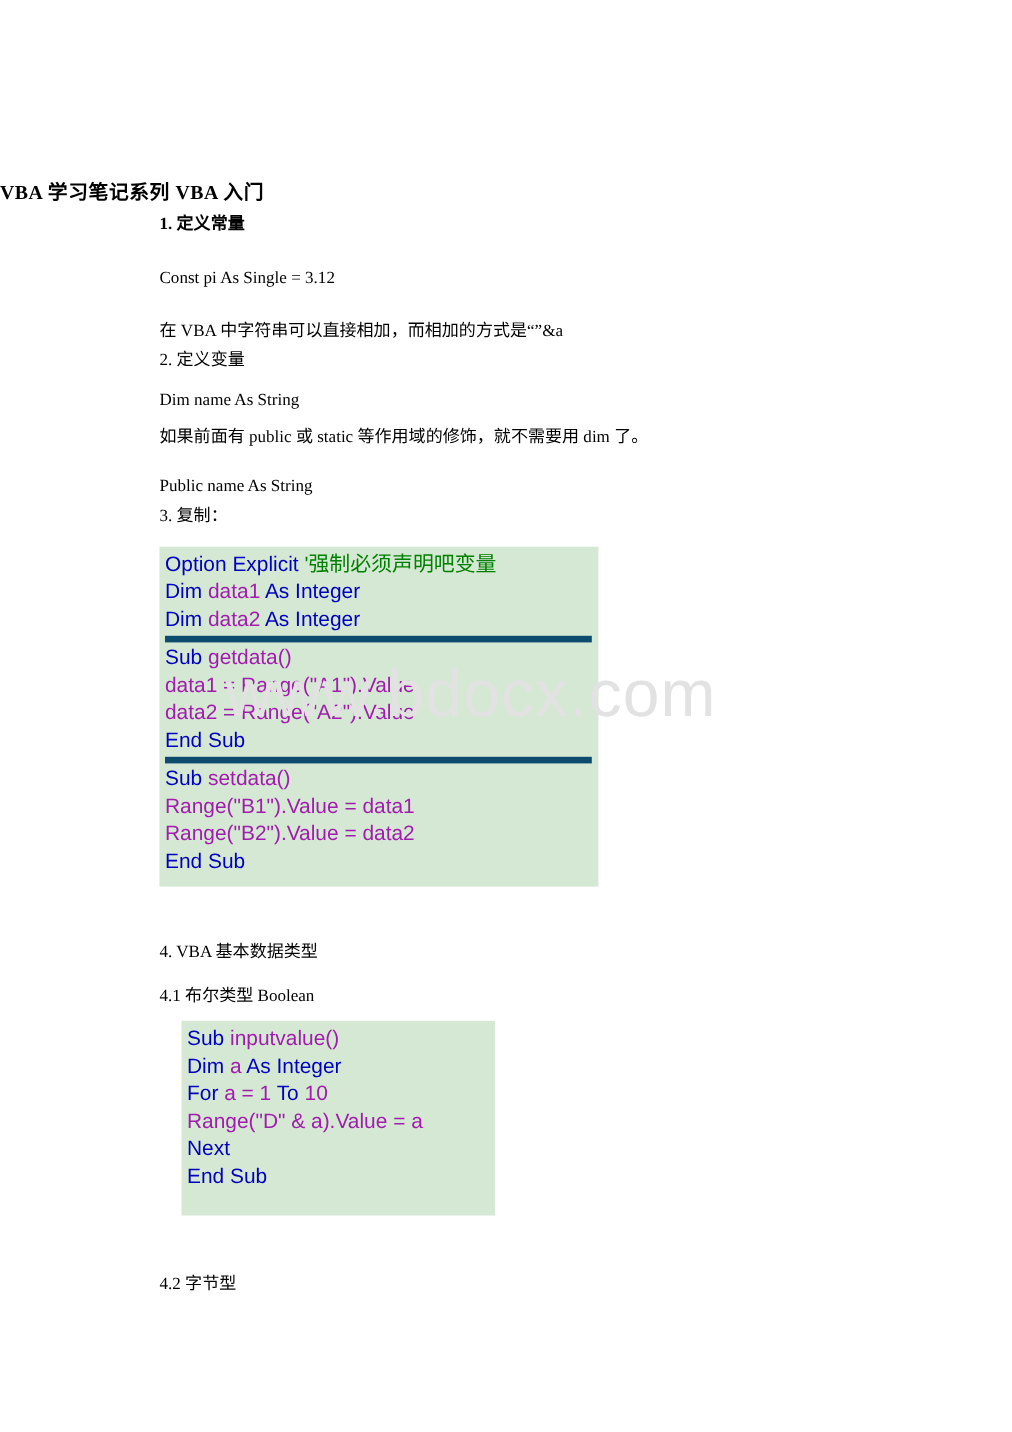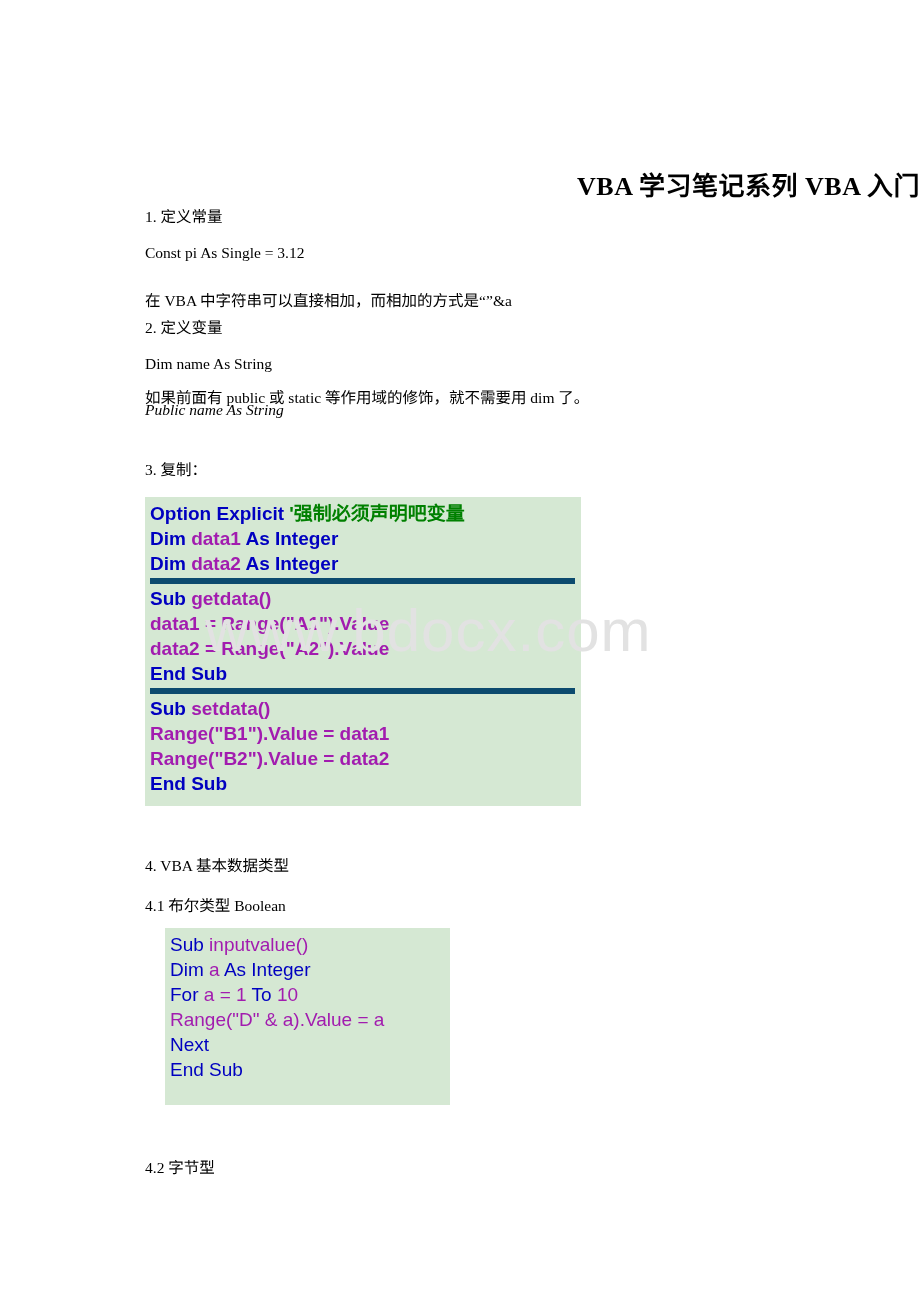--- a/index.html
+++ b/index.html
@@ -39,22 +39,22 @@
     pointer-events: none;
     user-select: none;
   }
 
   
   .doc-title {
     position: absolute;
     left: 0;
     top: 148px;
     width: 920px;
-    text-align: right;
-    font-size: 26px;
+    text-align: left;
+    font-size: 18px;
     font-weight: bold;
     letter-spacing: 0.5px;
     z-index: 2;
   }
 
   
   .para {
     position: absolute;
     left: 145px;
     width: 720px;
@@ -71,23 +71,22 @@
     font-family: "Liberation Sans", "DejaVu Sans", sans-serif;
     font-size: 19px;
     line-height: 25px;
     z-index: 3;
     box-sizing: border-box;
     padding: 4px 6px 6px 5px;
   }
   .code-block.block1 {
     left: 145px;
     top: 497px;
-    width: 436px;
+    width: 399px;
     height: 309px;
-    font-weight: bold;
   }
   .code-block.block2 {
     left: 145px;
     top: 928px;
     width: 285px;
     height: 177px;
     margin-left: 20px;
   }
 
   .code-section {
@@ -116,27 +115,27 @@
 </head>
 <body>
 
 <div class="page">
 
   <div class="watermark">www.bdocx.com</div>
 
   <h1 class="doc-title">VBA 学习笔记系列 VBA 入门</h1>
 
   <div id="paragraph-host">
-      <div class="para" style="top: 207px;">1. 定义常量</div>
+      <div class="para" style="top: 194px; font-weight: bold;">1. 定义常量</div>
       <div class="para" style="top: 243px;">Const pi As Single = 3.12</div>
       <div class="para" style="top: 291px;">在 VBA 中字符串可以直接相加，而相加的方式是“”&amp;a</div>
       <div class="para" style="top: 318px;">2. 定义变量</div>
       <div class="para" style="top: 354px;">Dim name As String</div>
       <div class="para" style="top: 388px;">如果前面有 public 或 static 等作用域的修饰，就不需要用 dim 了。</div>
-      <div class="para" style="top: 400px; font-style: italic;">Public name As String</div>
+      <div class="para" style="top: 432px;">Public name As String</div>
       <div class="para" style="top: 460px;">3. 复制：</div>
       <div class="para" style="top: 856px;">4. VBA 基本数据类型</div>
       <div class="para" style="top: 896px;">4.1 布尔类型 Boolean</div>
       <div class="para" style="top: 1158px;">4.2 字节型</div>
     </div>
 
   <div id="codeblock-host">
       <div class="code-block block1">
         <div class="code-section">
           <div class="code-line"><span class="kw">Option Explicit </span><span class="cmt">'强制必须声明吧变量</span></div>

